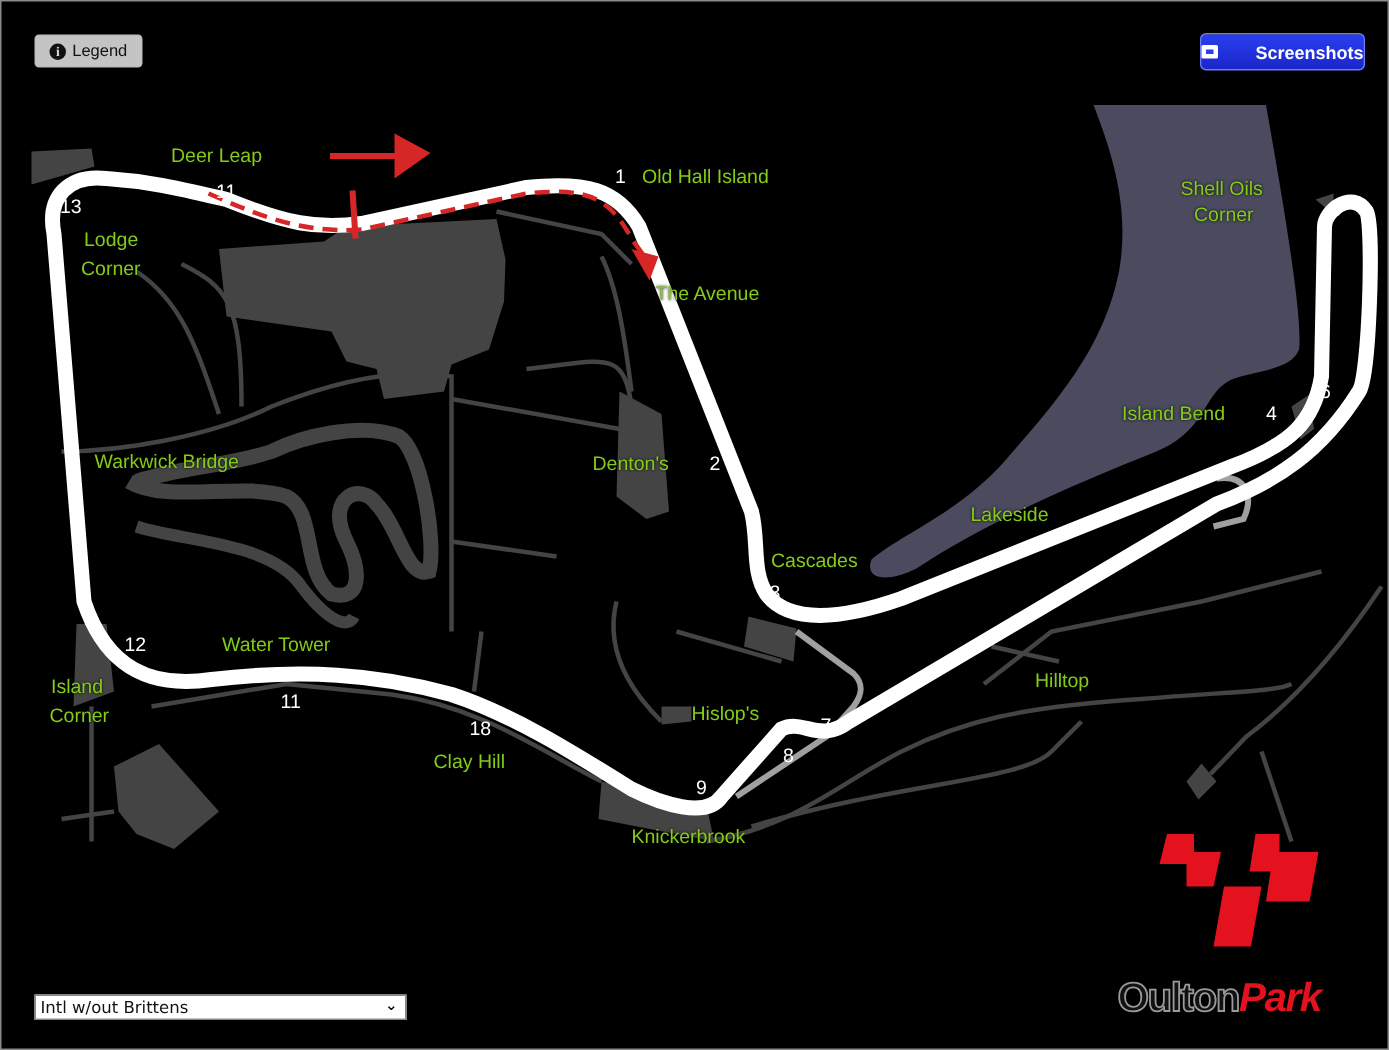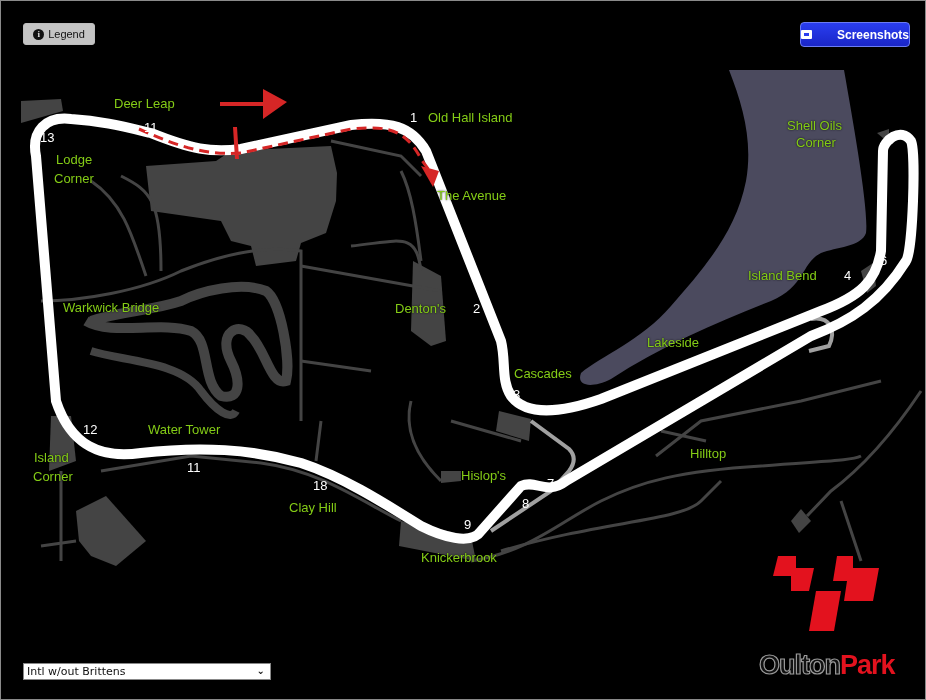--- a/index.html
+++ b/index.html
@@ -9,22 +9,22 @@
   .legend-btn { position:absolute; left:22px; top:22px; width:72px; height:22px; background:#c4c4c4; border:1px solid #bdbdbd; border-radius:3px; box-sizing:border-box; display:flex; align-items:center; justify-content:center; gap:4px; font-size:11px; color:#111; cursor:pointer; }
   .legend-btn .info { width:11px; height:11px; border-radius:50%; background:#111; color:#ddd; font-weight:bold; font-size:9px; display:flex; align-items:center; justify-content:center; font-family:"Liberation Serif", serif; }
   .shots-btn { position:absolute; left:799px; top:21px; width:110px; height:25px; background:linear-gradient(#2a3ef0,#1a26c8); border:1px solid #6b7cf5; border-radius:4px; box-sizing:border-box; display:flex; align-items:center; justify-content:space-between; gap:4px; font-size:12px; font-weight:bold; color:#fff; cursor:pointer; }
   .shots-btn .cam { width:11px; height:9px; background:#fff; border-radius:1px; position:relative; }
   .shots-btn .cam::after { content:""; position:absolute; left:3px; top:3px; width:5px; height:3px; background:#2a3ef0; }
   .lbl { position:absolute; color:#84cc16; font-size:13px; text-align:center; line-height:17px; white-space:nowrap; text-shadow:0 0 2px #000; }
   .num { position:absolute; color:#fff; font-size:13px; line-height:15px; }
   .select { position:absolute; left:22px; top:662px; width:248px; height:17px; background:#fff; border:1px solid #888; box-sizing:border-box; font-size:11px; color:#111; display:flex; align-items:center; padding-left:3px; cursor:pointer; font-family:"DejaVu Sans", sans-serif; }
   .select .chev { position:absolute; right:5px; top:1px; font-size:10px; font-weight:bold; }
   .brand { position:absolute; left:744px; top:648px; font-size:27px; font-weight:bold; letter-spacing:-1px; line-height:32px; }
-  .brand .a { color:#111;margin-left:14px; -webkit-text-stroke:1.2px #9a9a9a; }
-  .brand .b { color:#e3121e; }
+  .brand .a { color:#111; -webkit-text-stroke:1.2px #9a9a9a; }
+  .brand .b { color:#e3121e;font-style:italic; }
 </style>
 </head>
 <body>
 
 <div class="frame">
 
   <svg class="map" width="926" height="700" viewBox="0 0 926 700">
 
     <path d="M728,69 L843,69 C852,120 868,210 865,232 C860,246 835,246 820,252 C800,262 805,285 770,300 C720,320 660,345 610,378 C590,388 575,385 580,372 C600,355 640,340 670,305 C705,265 735,230 745,180 C752,140 742,105 728,69 Z" fill="#4b4a5e"></path>
 

